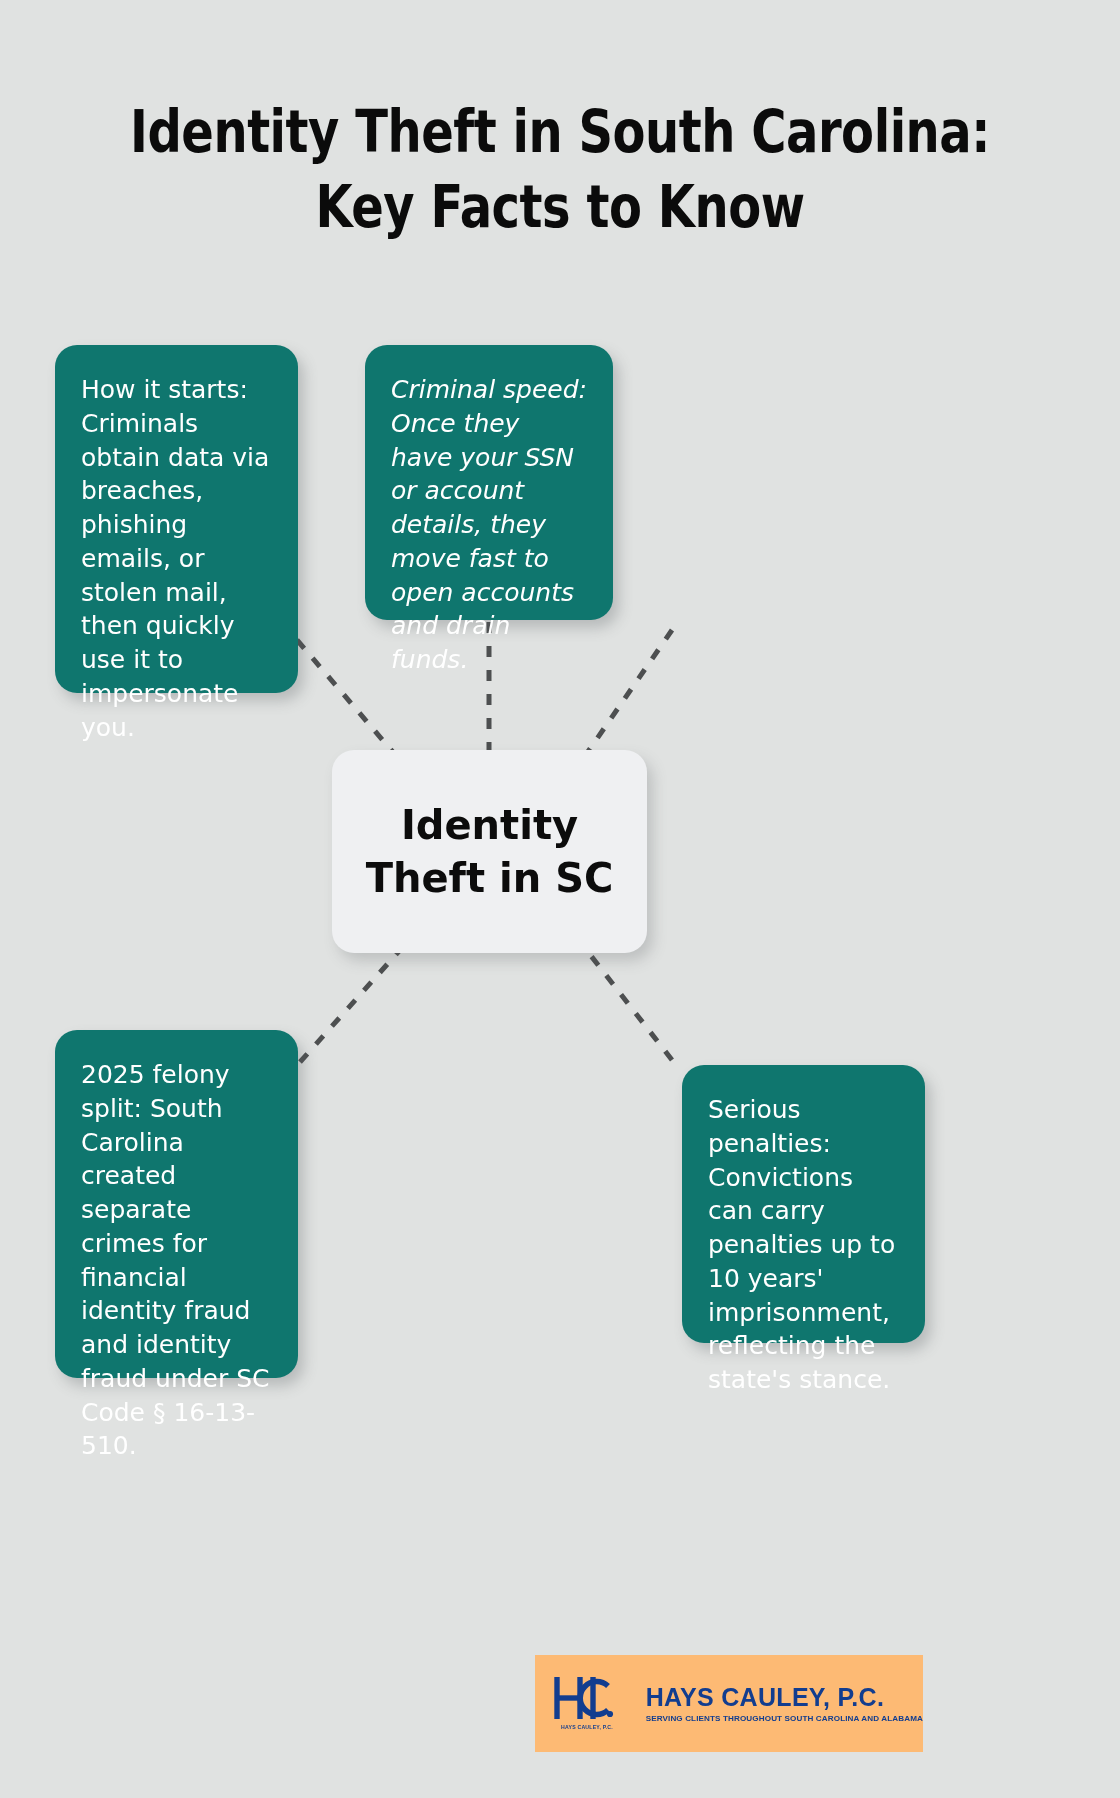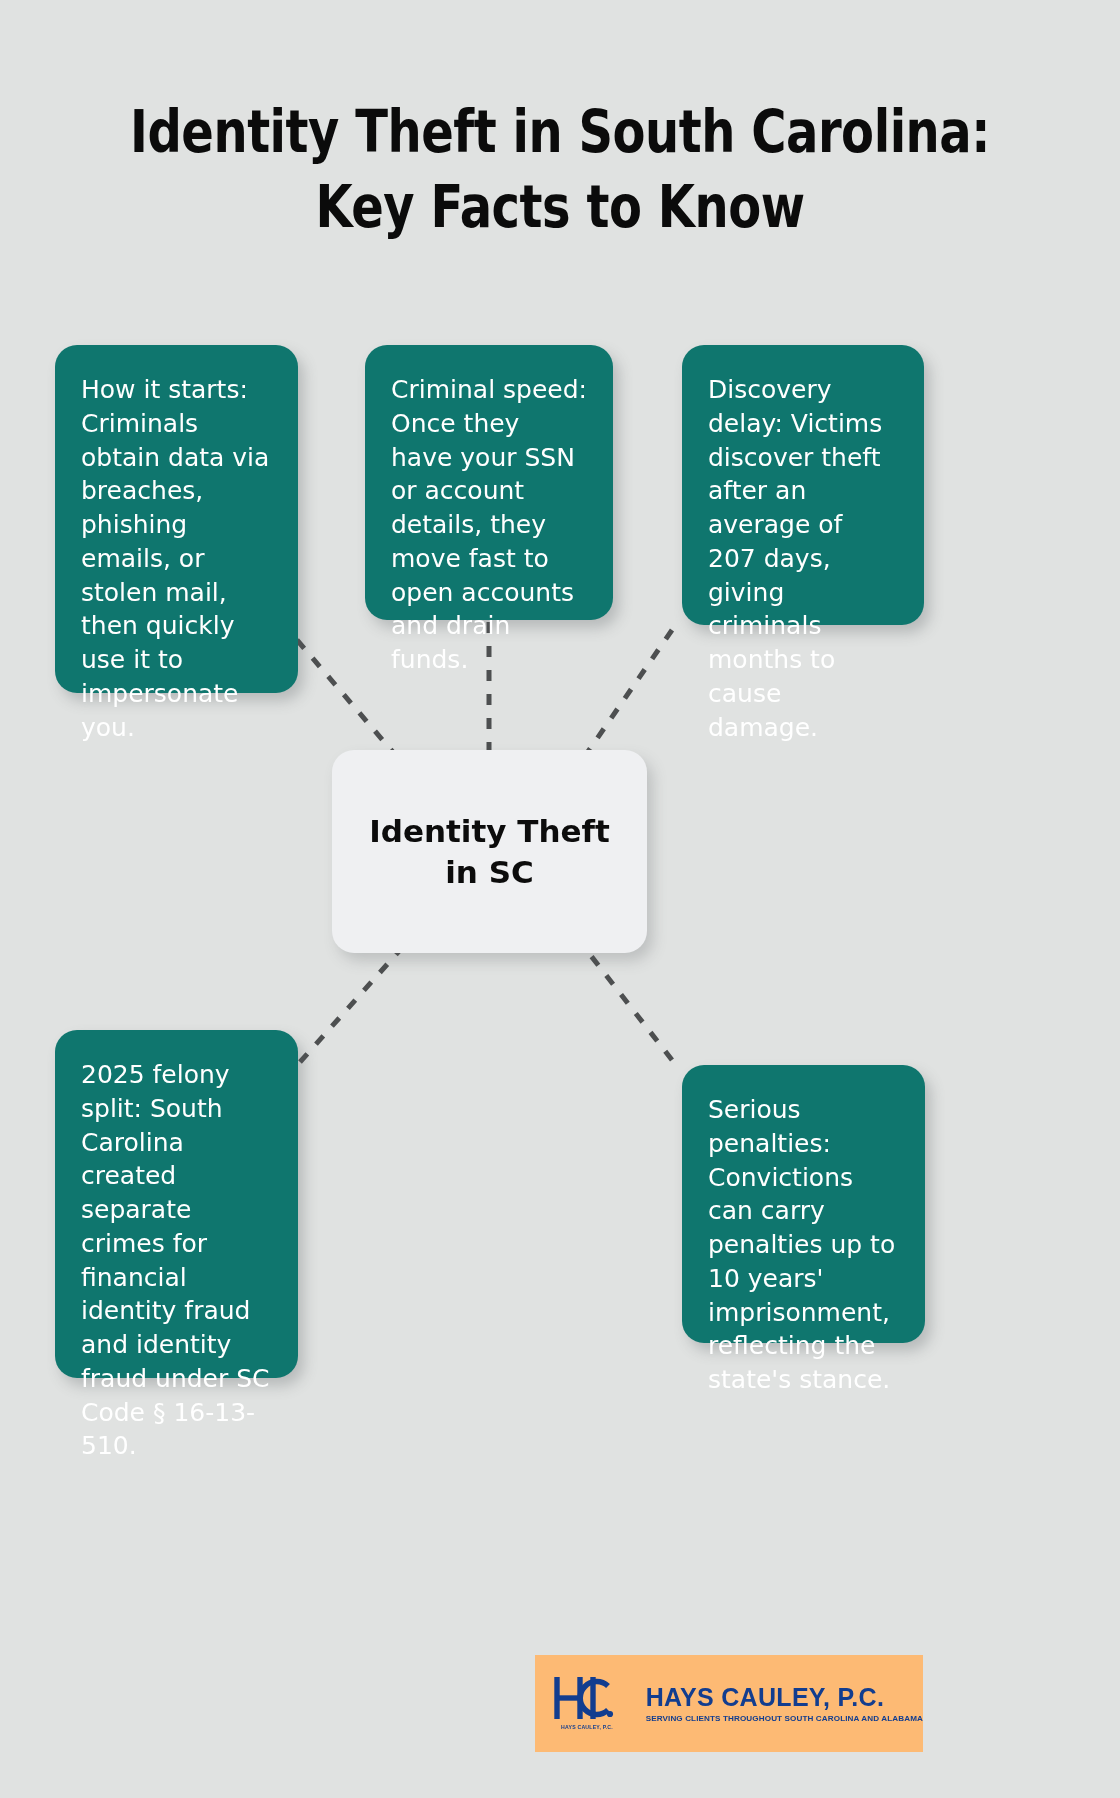--- a/index.html
+++ b/index.html
@@ -61,21 +61,21 @@
     padding: 28px 26px 26px 26px;
     font-family: "DejaVu Sans", sans-serif;
     font-weight: normal;
   }
   .card .card-text {
     display: block;
     white-space: normal;
   }
 
   #card-1 { left: 55px;  top: 345px;  width: 243px; height: 348px; }
-  #card-2 { left: 365px; top: 345px;  width: 248px; height: 275px; }
+  #card-2 { left: 365px; top: 345px;  width: 248px; height: 275px; font-style: italic; }
   #card-3 { left: 682px; top: 345px;  width: 242px; height: 280px; }
   #card-4 { left: 55px;  top: 1014px; width: 243px; height: 348px; margin-top: 16px; }
   #card-5 { left: 682px; top: 1065px; width: 243px; height: 278px; }
 
   
   #center-node {
     position: absolute;
     left: 332px;
     top: 750px;
     width: 315px;
@@ -85,21 +85,21 @@
     box-shadow: 6px 8px 14px rgba(90, 95, 100, 0.25);
     display: flex;
     align-items: center;
     justify-content: center;
     box-sizing: border-box;
     padding: 0 30px;
   }
   #center-node .center-text {
     font-family: "DejaVu Sans", sans-serif;
     font-weight: bold;
-    font-size: 31px;
+    font-size: 40px;
     line-height: 1.32;
     color: #0c0c0c;
     text-align: center;
   }
 
   
   #logo-block {
     position: absolute;
     left: 535px;
     top: 1655px;
@@ -174,23 +174,20 @@
   </svg>
 
   <div class="card" id="card-1">
     <span class="card-text">How it starts: Criminals obtain data via breaches, phishing emails, or stolen mail, then quickly use it to impersonate you.</span>
   </div>
 
   <div class="card" id="card-2">
     <span class="card-text">Criminal speed: Once they have your SSN or account details, they move fast to open accounts and drain funds.</span>
   </div>
 
-  <div class="card" id="card-3">
-    <span class="card-text">Discovery delay: Victims discover theft after an average of 207 days, giving criminals months to cause damage.</span>
-  </div>
 
   <div class="card" id="card-4">
     <span class="card-text">2025 felony split: South Carolina created separate crimes for financial identity fraud and identity fraud under SC Code § 16-13-510.</span>
   </div>
 
   <div class="card" id="card-5">
     <span class="card-text">Serious penalties: Convictions can carry penalties up to 10 years' imprisonment, reflecting the state's stance.</span>
   </div>
 
   <div id="center-node">

